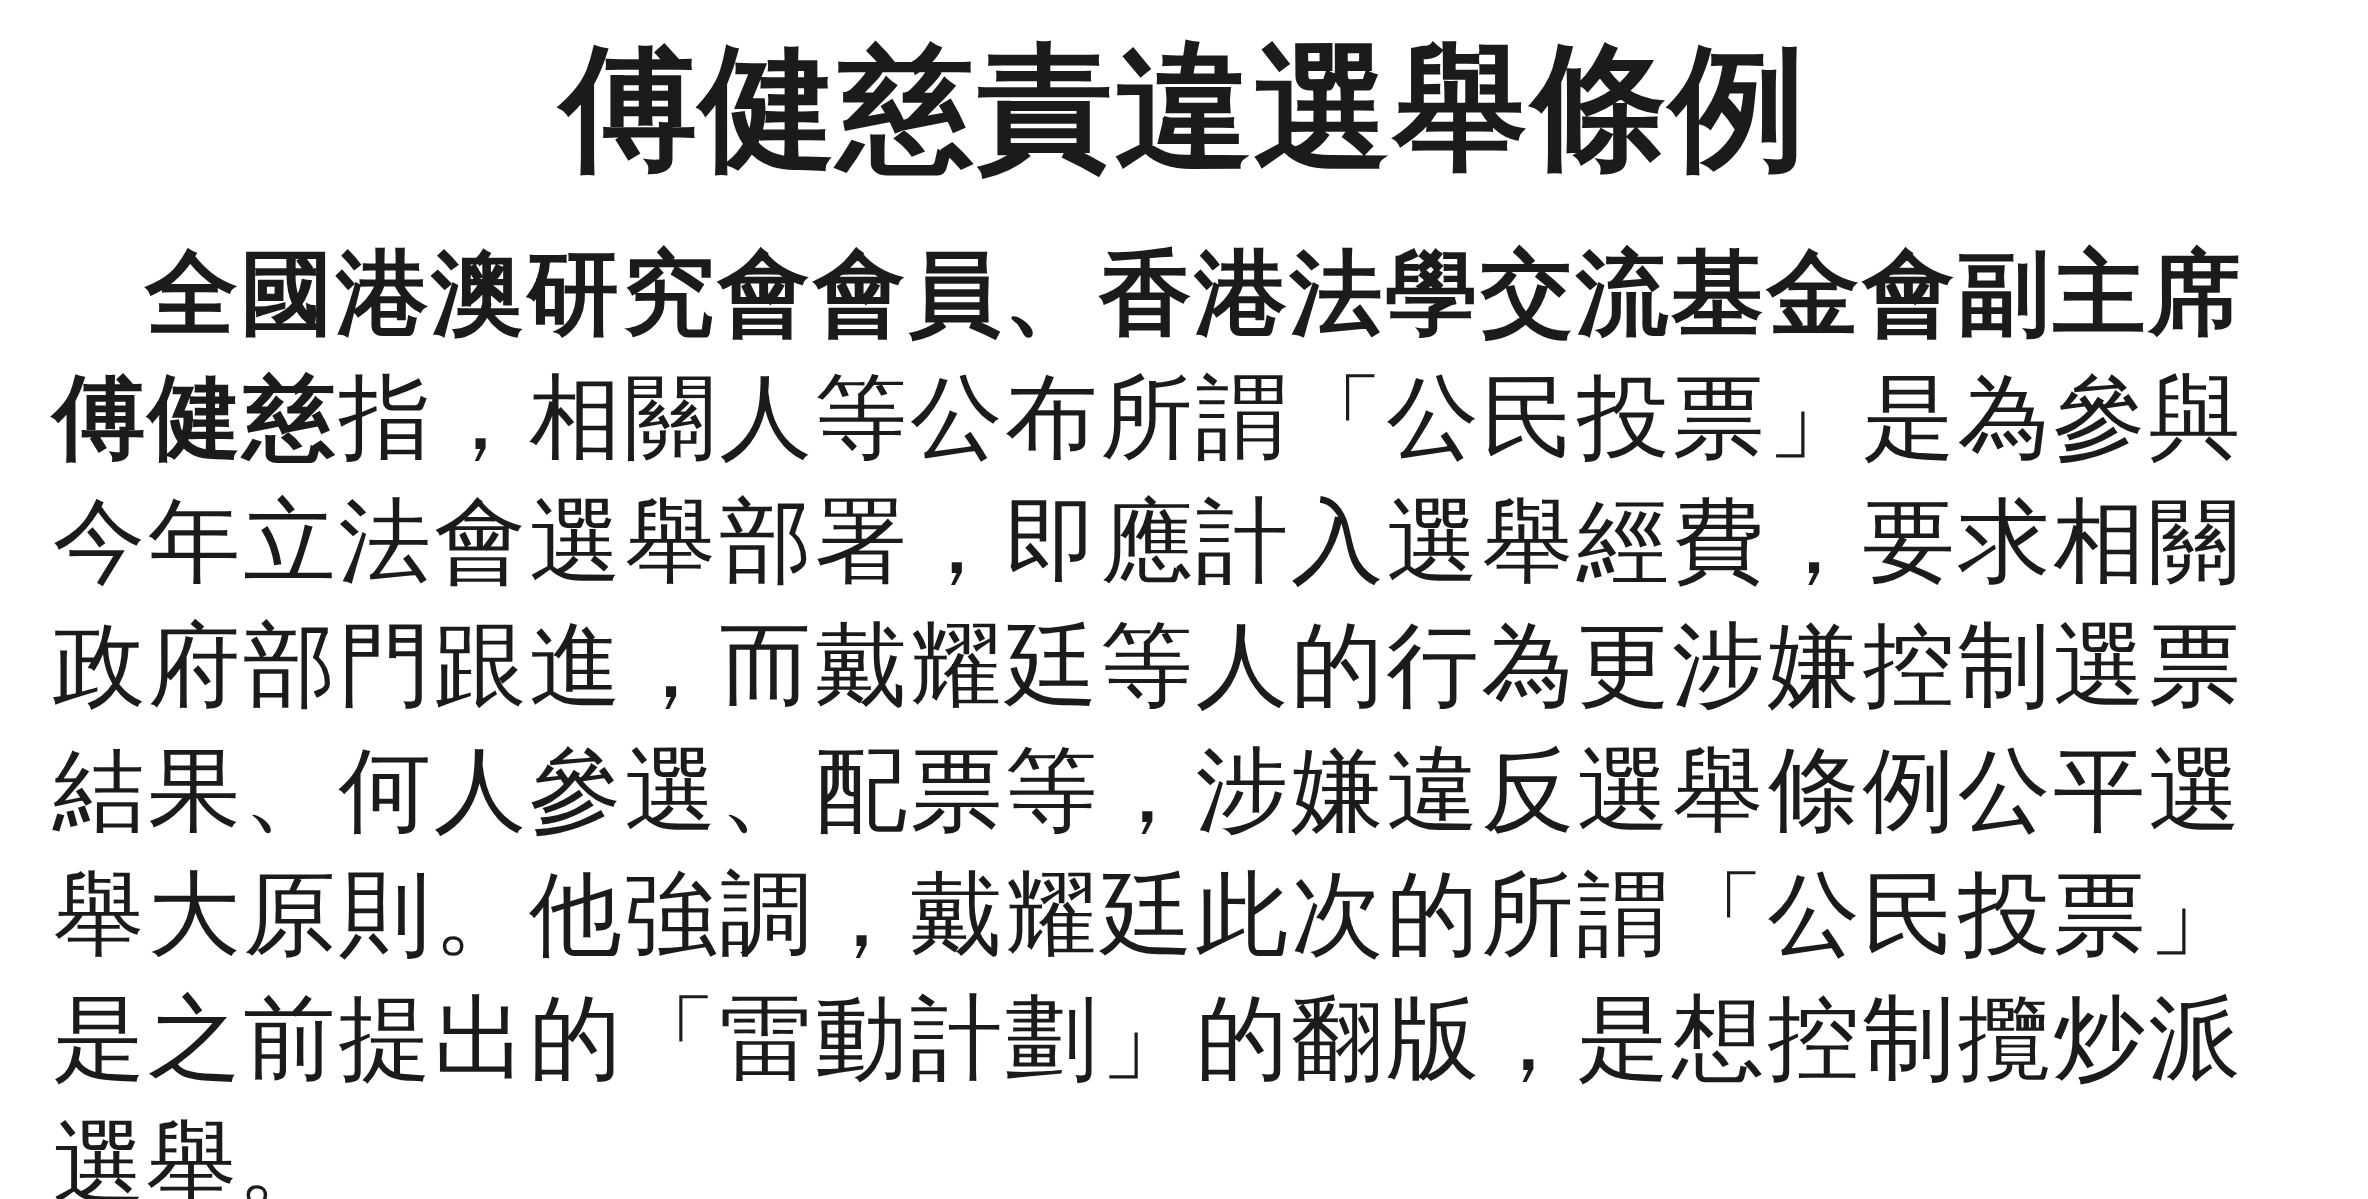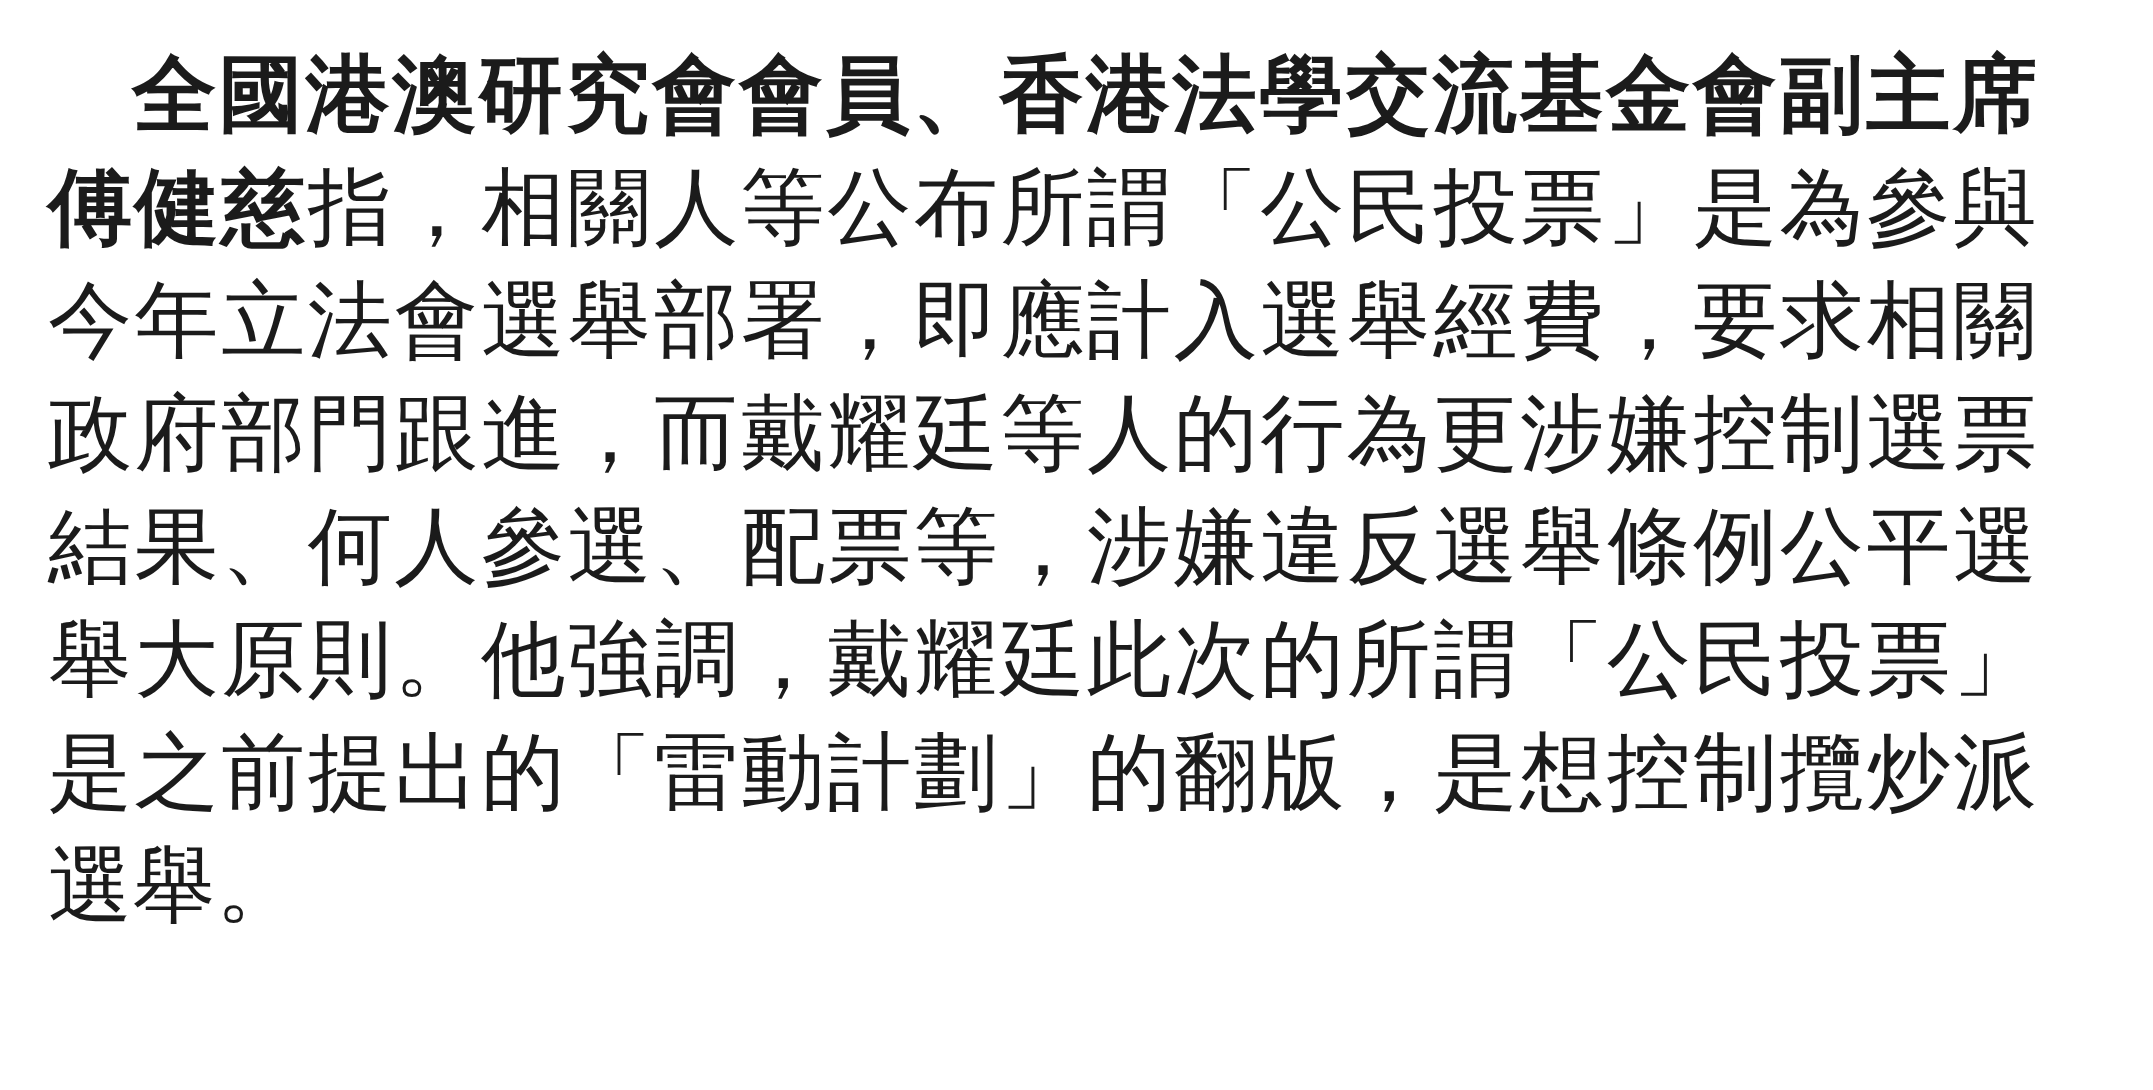--- a/index.html
+++ b/index.html
@@ -41,14 +41,15 @@
   }
   .lead-bold {
     font-family: "DejaVu Sans", "Liberation Sans", sans-serif;
     font-weight: 700;
   }
 </style>
 </head>
 <body>
 
 <div class="article">
+  <h1 class="headline">傅健慈責違選舉條例</h1>
   <p class="body-paragraph"><span class="lead-bold">全國港澳研究會會員、香港法學交流基金會副主席傅健慈</span><span>指，相關人等公布所謂「公民投票」是為參與今年立法會選舉部署，即應計入選舉經費，要求相關政府部門跟進，而戴耀廷等人的行為更涉嫌控制選票結果、何人參選、配票等，涉嫌違反選舉條例公平選舉大原則。他強調，戴耀廷此次的所謂「公民投票」是之前提出的「雷動計劃」的翻版，是想控制攬炒派選舉。</span></p>
 </div>
 
 </body></html>

